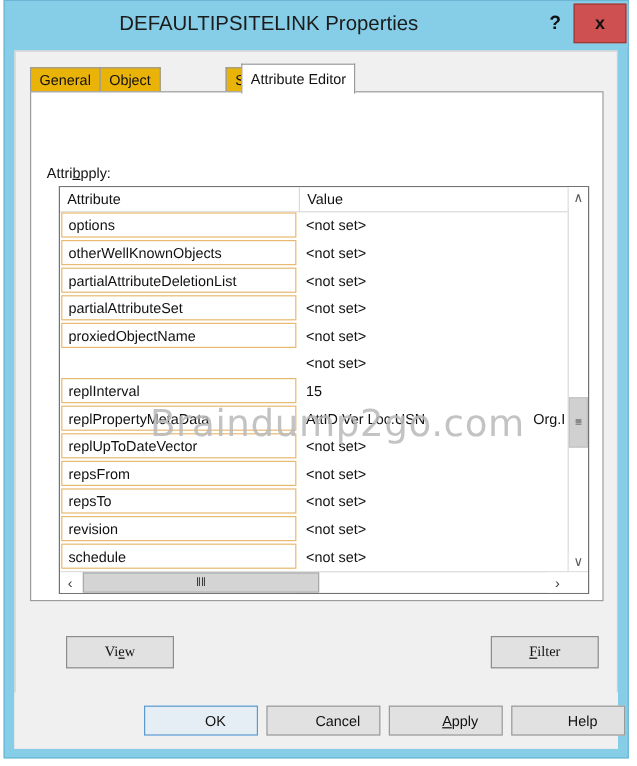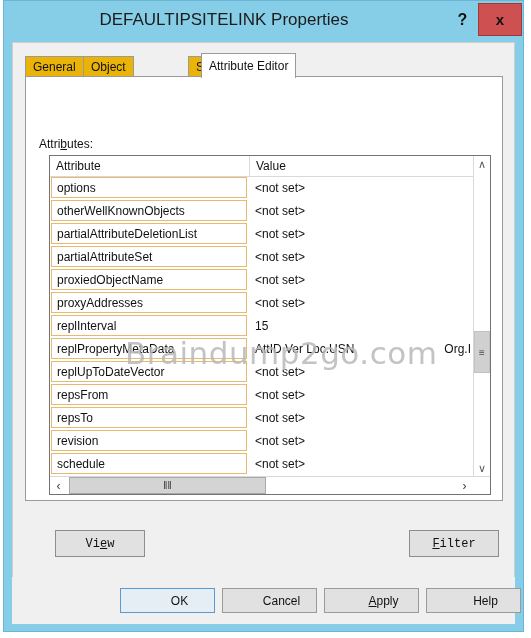--- a/index.html
+++ b/index.html
@@ -321,21 +321,21 @@
   .gbtn {
     position: absolute;
     background: #e1e1e1;
     border: 1px solid #8d8d8d;
     box-sizing: border-box;
     font-size: 12px;
     color: #111;
     display: flex;
     align-items: center;
     justify-content: center;
-    font-family: Liberation Mono, monospace;
+    font-family: Liberation Serif, serif;
   }
   #view-button   { left: 42px;  top: 487px; width: 90px; height: 27px; }
   #filter-button { left: 396px; top: 487px; width: 90px; height: 27px; }
 
   
   #footer {
     position: absolute;
     left: 8px;
     top: 576px;
     width: 503px;
@@ -396,21 +396,21 @@
 
     <div id="tabstrip">
       <div class="tab" id="tab-0" style="left:0px;">General</div>
       <div class="tab" id="tab-1" style="left:58px;">Object</div>
       <div class="tab" id="tab-2" style="left:116px;margin-left:47px;">Security</div>
       <div class="tab active" id="tab-3" style="left:176px;">Attribute Editor</div>
     </div>
 
     <div id="tabpage"></div>
 
-    <div id="attributes-label"><span>Attri</span><span class="uline">b</span><span>utes:</span></div>
+    <div id="attributes-label"><span>Attri</span><span class="uline">b</span><span>pply:</span></div>
 
     <div id="listview">
 
       <div id="lv-header">
         <div class="lv-col" id="col-attribute">Attribute</div>
         <div class="lv-col" id="col-value">Value</div>
       </div>
 
       <div id="lv-rows">
           <div class="lv-row">
@@ -427,21 +427,20 @@
           </div>
           <div class="lv-row">
             <div class="cell-attr">partialAttributeSet</div>
             <div class="cell-value">&lt;not set&gt;</div>
           </div>
           <div class="lv-row">
             <div class="cell-attr">proxiedObjectName</div>
             <div class="cell-value">&lt;not set&gt;</div>
           </div>
           <div class="lv-row">
-            <div class="cell-attr">proxyAddresses</div>
             <div class="cell-value">&lt;not set&gt;</div>
           </div>
           <div class="lv-row">
             <div class="cell-attr">replInterval</div>
             <div class="cell-value">15</div>
           </div>
           <div class="lv-row">
             <div class="cell-attr">replPropertyMetaData</div>
             <div class="cell-value meta">
               <div class="meta-inner">

